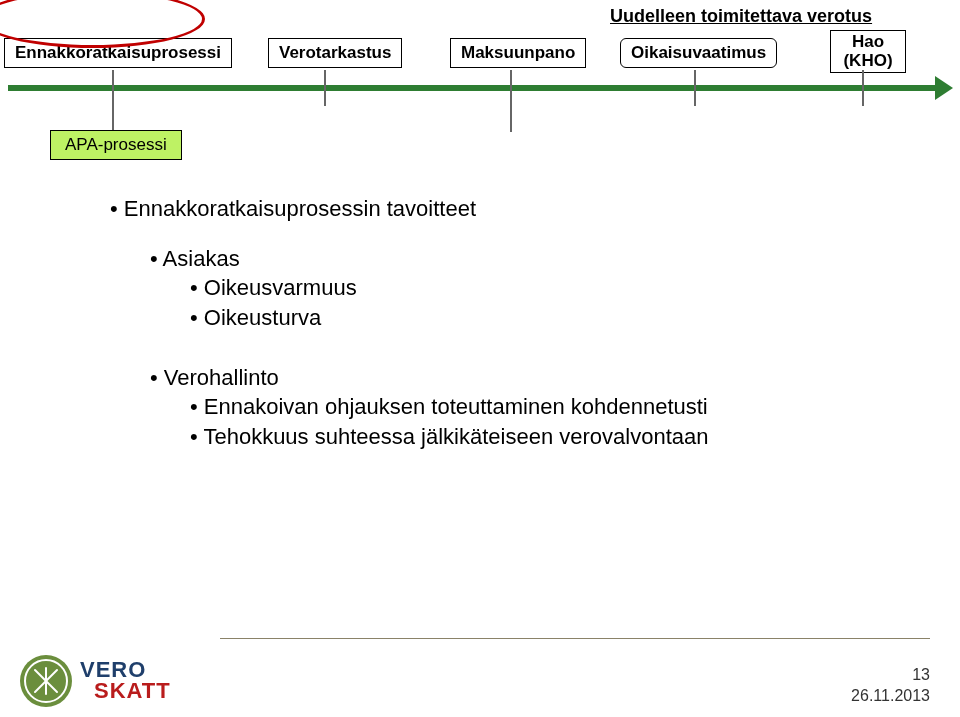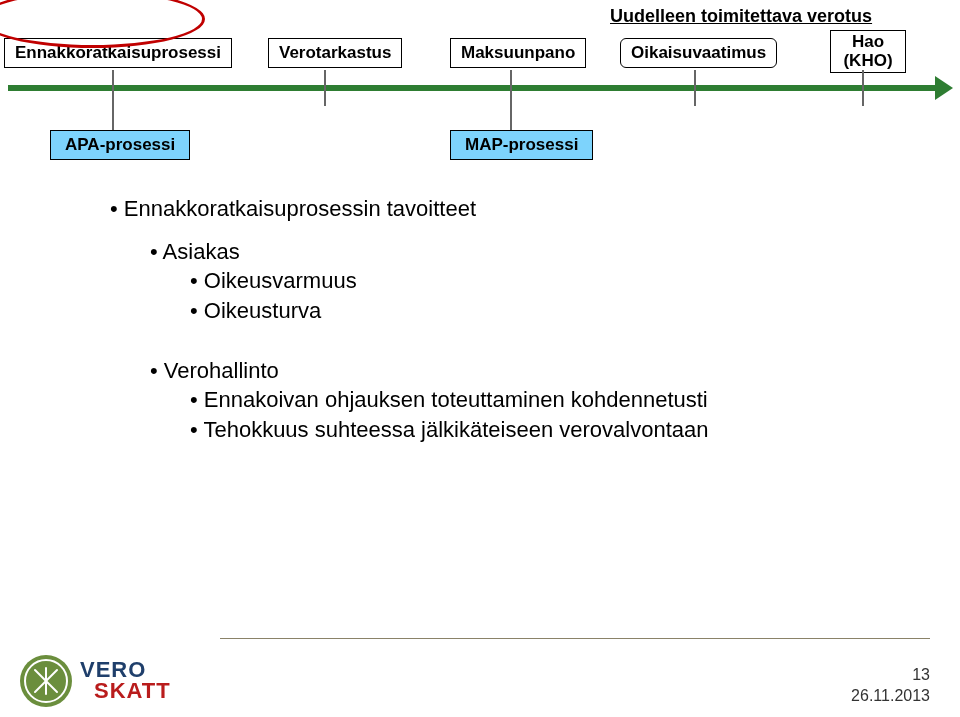--- a/index.html
+++ b/index.html
@@ -68,22 +68,22 @@
     border: 3px solid #c00000;
     border-radius: 50%;
     background: transparent;
   }
 
   
   .subrow { position: absolute; top: 130px; left: 0; width: 960px; height: 50px; }
   .sub-box {
     position: absolute;
     border: 1px solid #000;
-    background: #7dd3fc;
-    font-weight: bold;
+    background: #bef264;
+    font-weight: normal;
     font-size: 17px;
     padding: 4px 14px;
     white-space: nowrap;
   }
   .connector {
     position: absolute;
     width: 2px;
     background: #666;
   }
 
@@ -92,21 +92,21 @@
     position: absolute;
     top: 190px;
     left: 110px;
     width: 760px;
     font-size: 22px;
     line-height: 1.35;
   }
   .content ul { list-style: none; }
   .content li::before { content: "• "; color: #000; }
   .content .lvl1 { margin-top: 4px; }
-  .content .lvl2 { margin-left: 40px; margin-top: 13px; }
+  .content .lvl2 { margin-left: 40px; margin-top: 20px; }
   .content .lvl3 { margin-left: 80px; }
   .content .gap  { margin-top: 30px; }
 
   
   .footer {
     position: absolute;
     left: 0; right: 0;
     bottom: 0;
     height: 79px;
   }
@@ -191,23 +191,20 @@
   </div>
 
   <div class="oval" style="left:-20px; top:-10px; width:225px; height:58px;"></div>
 
   <div class="connector" style="left:112px; top:106px; height:26px;"></div>
   <div class="connector" style="left:510px; top:106px; height:26px;"></div>
 
   <div class="subrow">
     <div class="sub-box" style="left:50px; top:0;">
       <span>APA-prosessi</span>
-    </div>
-    <div class="sub-box" style="left:450px; top:0;">
-      <span>MAP-prosessi</span>
     </div>
   </div>
 
   <div class="content">
     <ul>
       <li class="lvl1"><span>Ennakkoratkaisuprosessin tavoitteet</span></li>
 
       <li class="lvl2"><span>Asiakas</span></li>
       <li class="lvl3"><span>Oikeusvarmuus</span></li>
       <li class="lvl3"><span>Oikeusturva</span></li>

